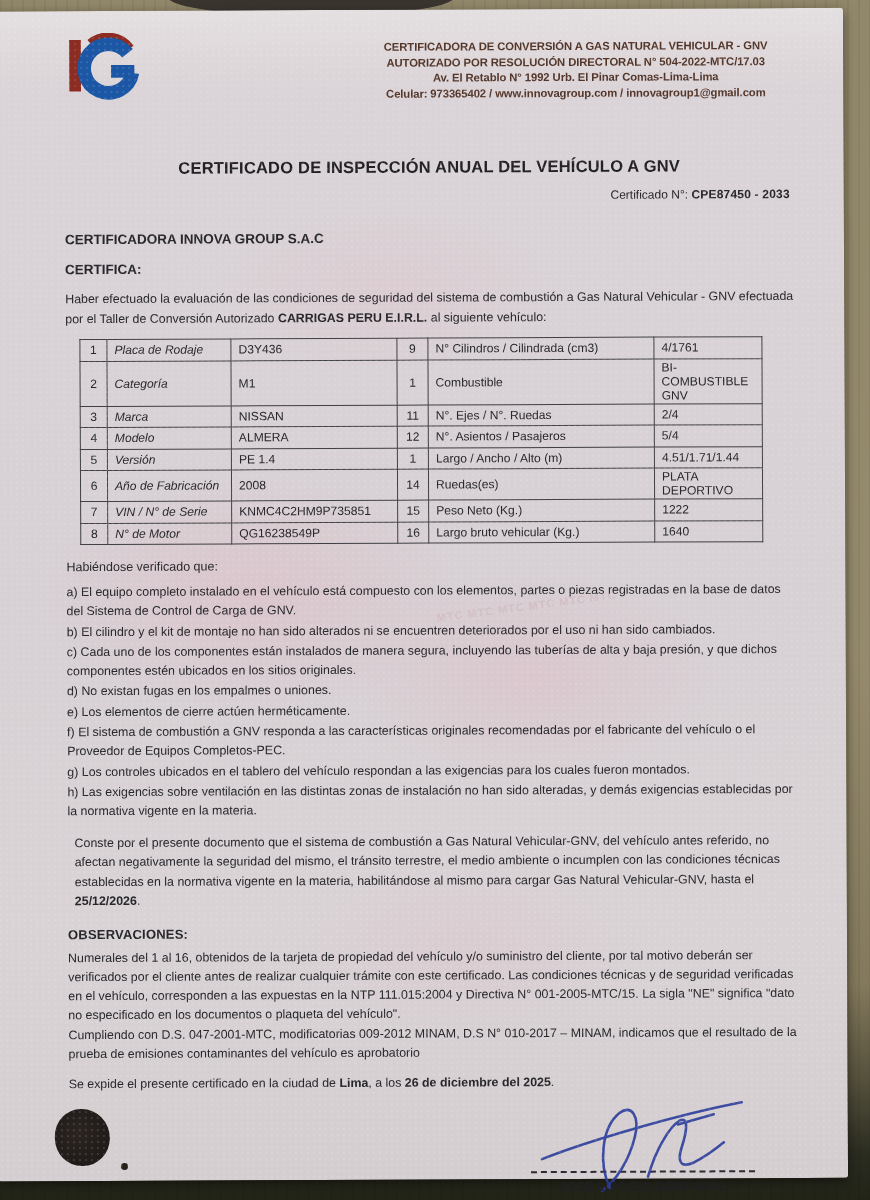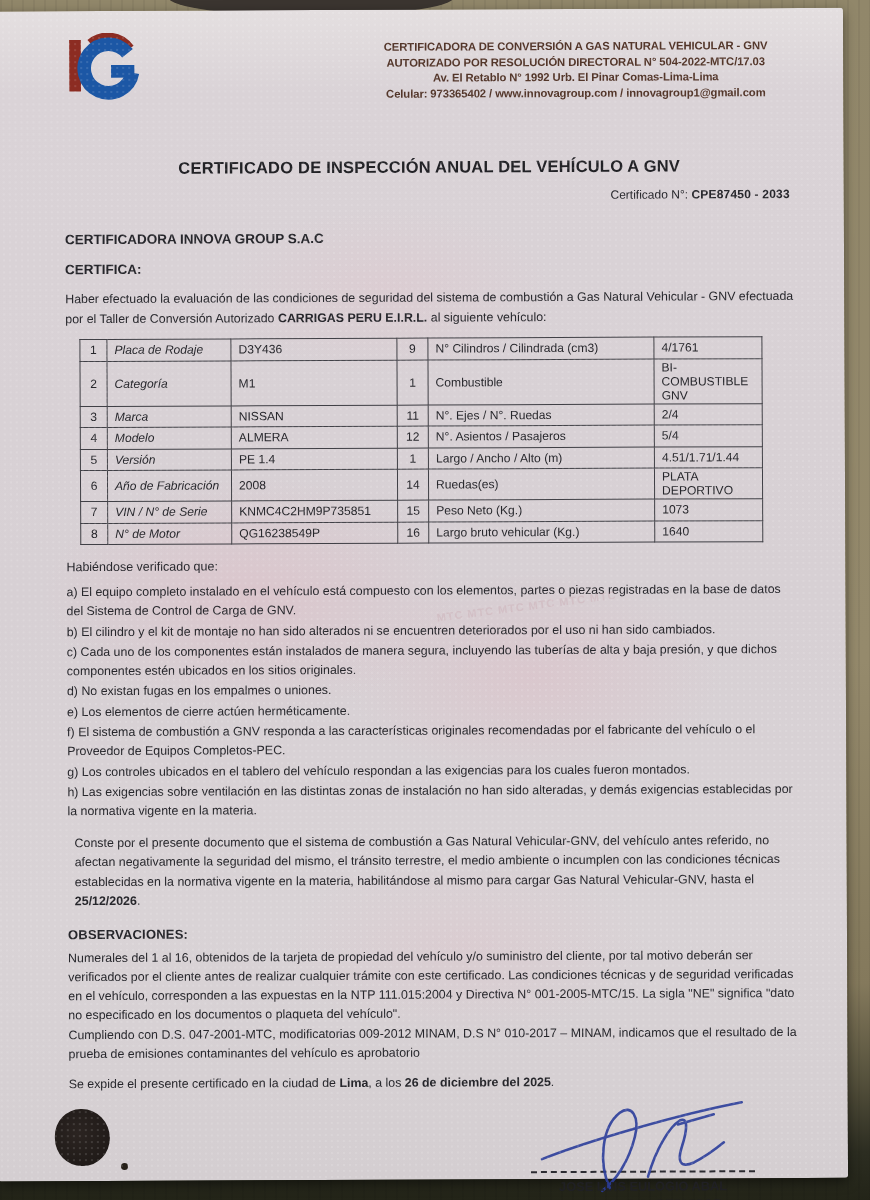--- a/index.html
+++ b/index.html
@@ -173,21 +173,21 @@
           <td class="c-num c-num-r">14</td>
           <td class="c-label-r">Ruedas(es)</td>
           <td class="c-value-r">PLATA DEPORTIVO</td>
         </tr>
         <tr>
           <td class="c-num">7</td>
           <td class="c-label-l">VIN / N° de Serie</td>
           <td class="c-value-l">KNMC4C2HM9P735851</td>
           <td class="c-num c-num-r">15</td>
           <td class="c-label-r">Peso Neto (Kg.)</td>
-          <td class="c-value-r">1073</td>
+          <td class="c-value-r">1222</td>
         </tr>
         <tr>
           <td class="c-num">8</td>
           <td class="c-label-l">N° de Motor</td>
           <td class="c-value-l">QG16238549P</td>
           <td class="c-num c-num-r">16</td>
           <td class="c-label-r">Largo bruto vehicular (Kg.)</td>
           <td class="c-value-r">1640</td>
         </tr>
       </tbody>

